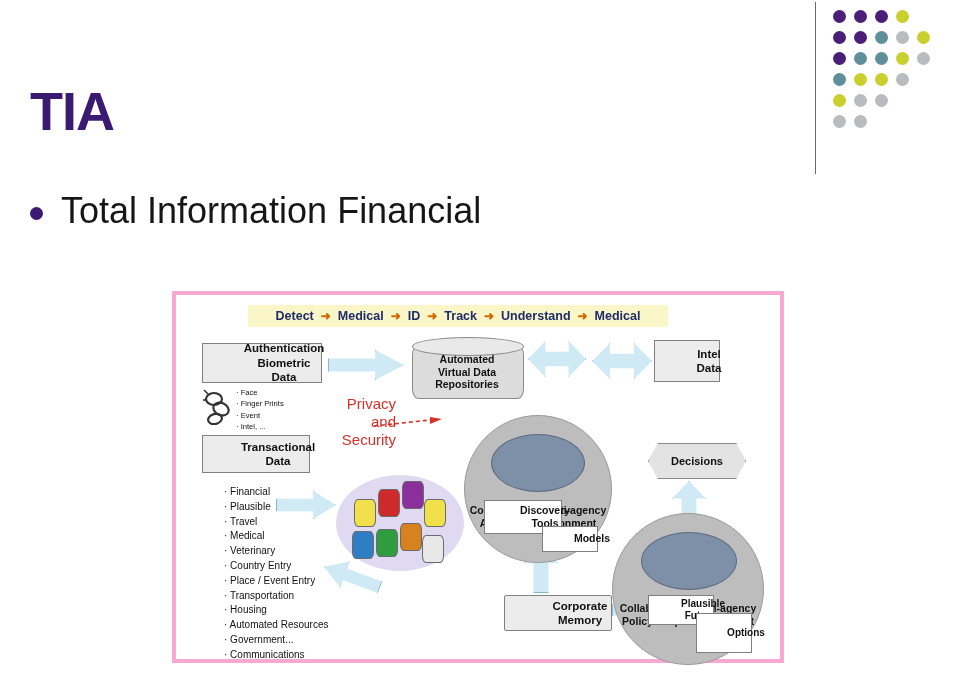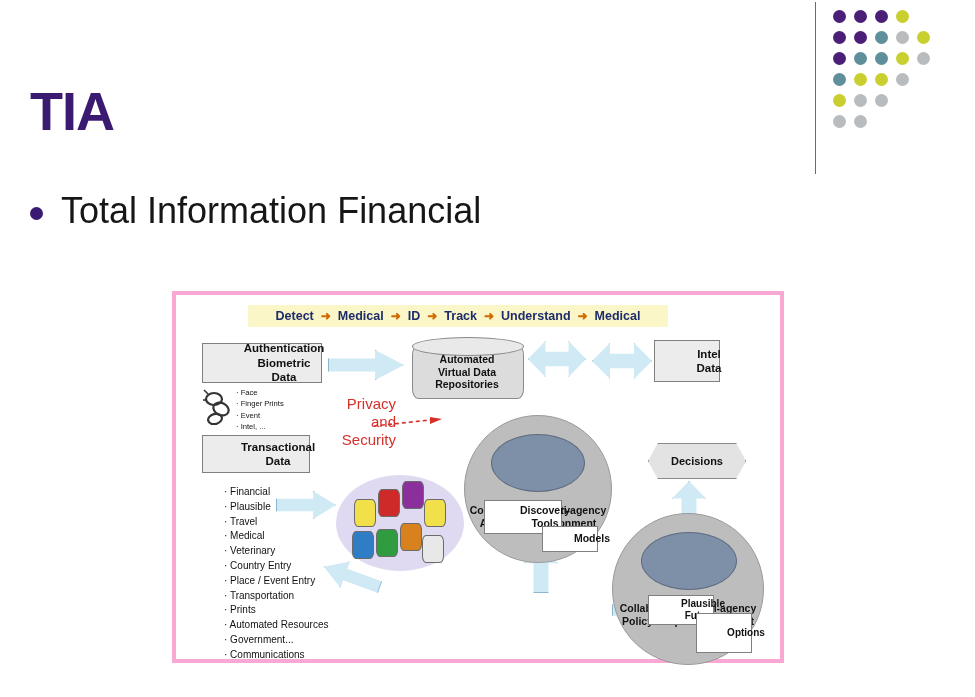--- a/index.html
+++ b/index.html
@@ -194,21 +194,21 @@
 
   <div class="mini-list" id="cat-list">
     <div>· Financial</div>
     <div>· Plausible</div>
     <div>· Travel</div>
     <div>· Medical</div>
     <div>· Veterinary</div>
     <div>· Country Entry</div>
     <div>· Place / Event Entry</div>
     <div>· Transportation</div>
-    <div>· Prints</div>
+    <div>· Housing</div>
     <div>· Automated Resources</div>
     <div>· Government...</div>
     <div>· Communications</div>
   </div>
 
   <div class="privacy">
     <span style="white-space:pre-line">Privacy
 and
 Security</span>
   </div>
@@ -273,14 +273,18 @@
     <span>Models</span>
   </div>
   <div class="box" id="plausible">
     <span style="white-space:pre-line">Plausible
 Futures</span>
   </div>
   <div class="box" id="options">
     <span>Options</span>
   </div>
 
+  <div class="box" id="corp-mem">
+    <span style="white-space:pre-line">Corporate
+Memory</span>
+  </div>
 
 </div>
 
 </body></html>

